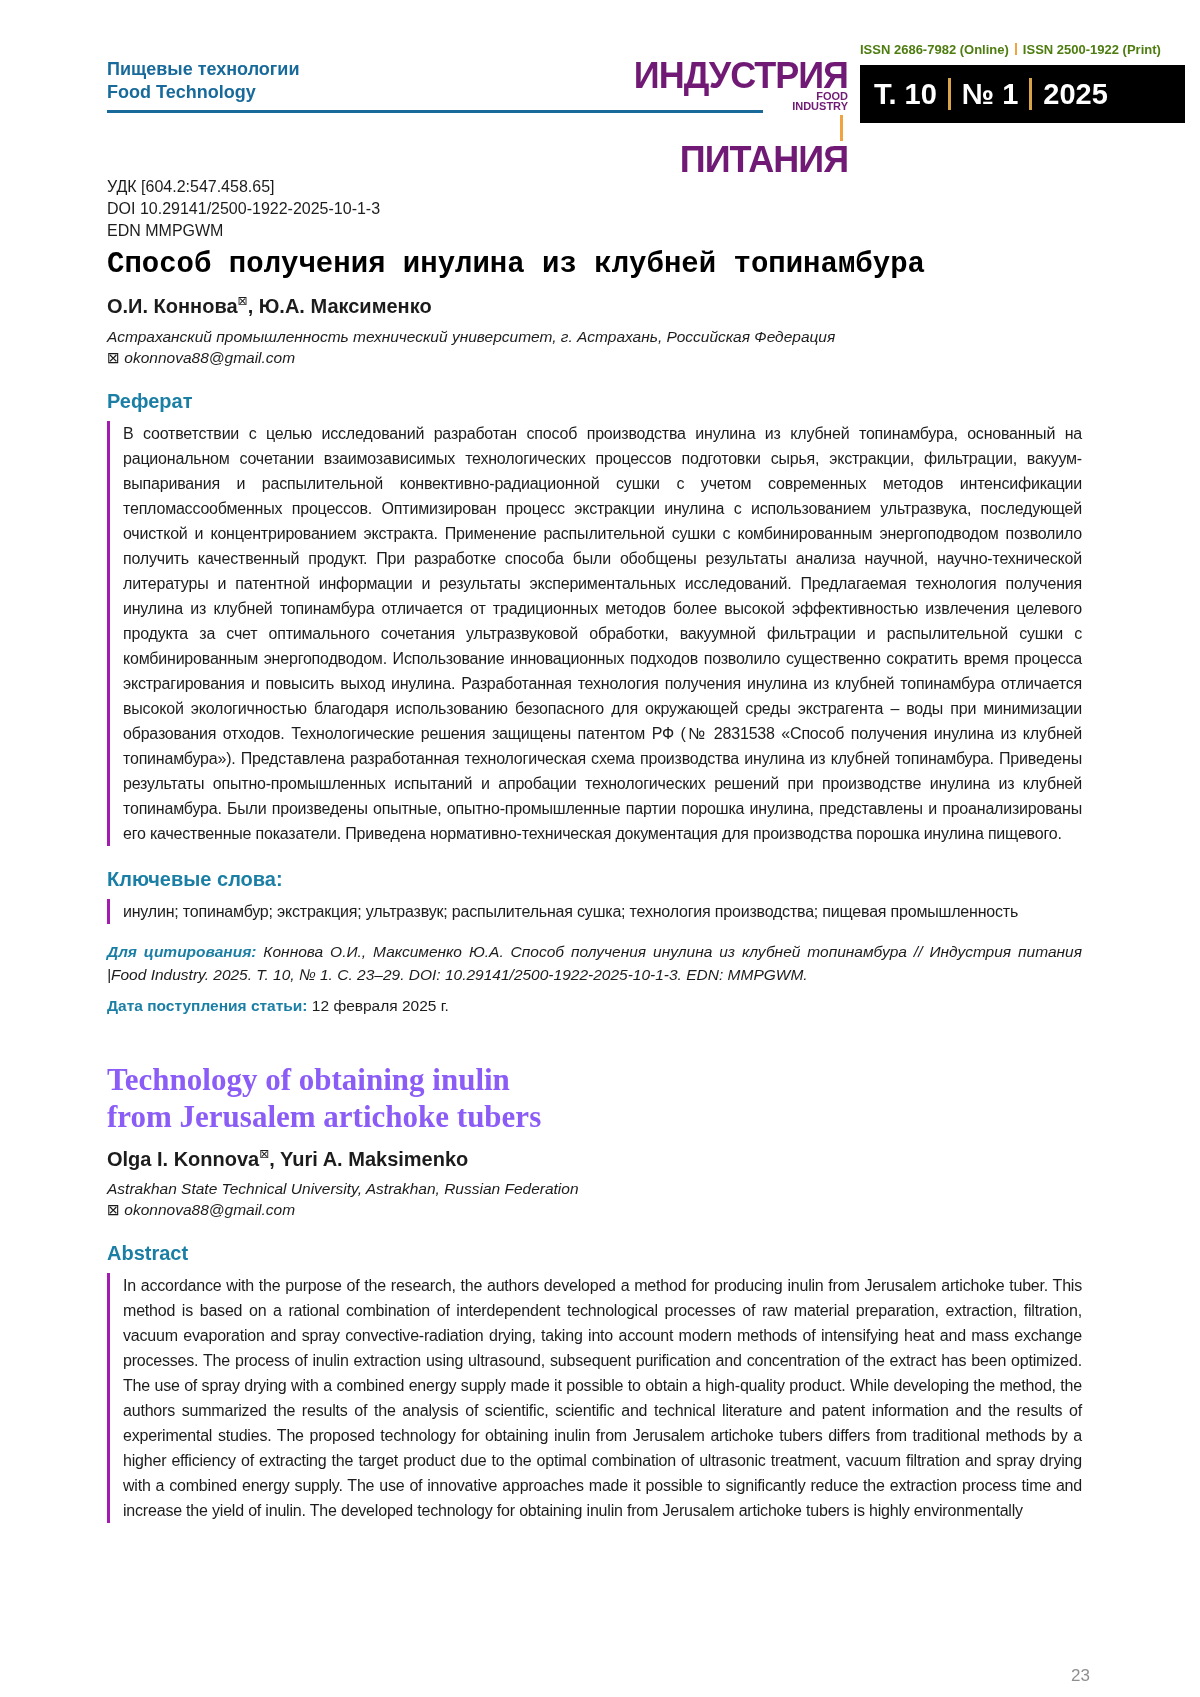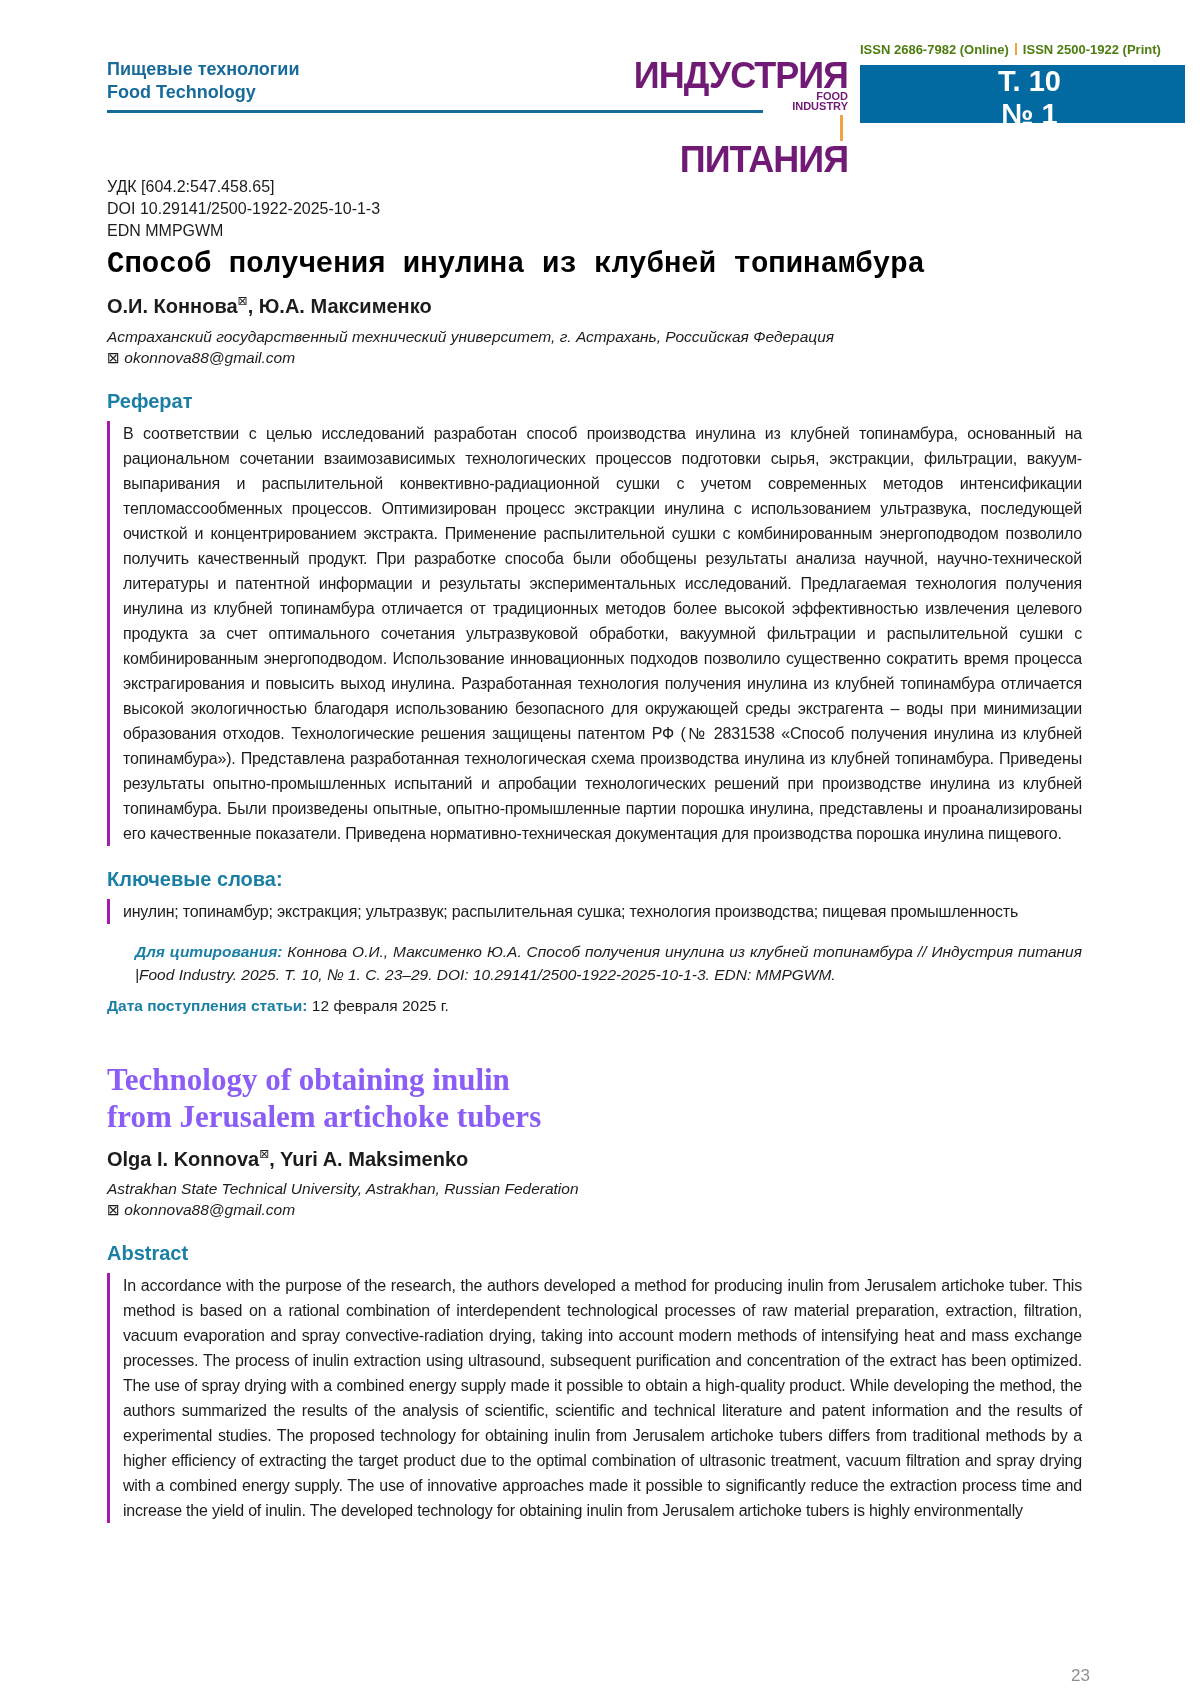--- a/index.html
+++ b/index.html
@@ -26,22 +26,22 @@
   }
   .issn-sep { display: inline-block; width: 2px; height: 12px; background: #efa43f; margin: 0 6px; vertical-align: -1px; }
   .logo-text { position: absolute; right: 352px; top: 60px; text-align: right; color: #701a75; font-weight: bold; letter-spacing: -1px; }
   .logo-l1 { font-size: 36px; line-height: 31px; }
   .logo-row2 { display: flex; justify-content: flex-end; align-items: flex-end; flex-direction: column; }
   .logo-sub { font-size: 11px; line-height: 10px; text-align: right; letter-spacing: 0; padding-bottom: 4px; }
   .logo-divider { width: 3px; height: 26px; background: #efa43f; margin: 0 5px 3px 6px; }
   .logo-l2 { font-size: 36px; line-height: 31px; }
   .vol-box {
     position: absolute; left: 860px; top: 65px; width: 325px; height: 58px;
-    background: #0369a1; color: #ffffff; display: flex; align-items: center;
-    padding-left: 14px; font-size: 29px; font-weight: bold; flex-direction: column;
+    background: #000000; color: #ffffff; display: flex; align-items: center;
+    padding-left: 14px; font-size: 29px; font-weight: bold;
   }
   .vol-box .piece { white-space: nowrap; }
   .vol-divider { width: 3px; height: 32px; background: #d9a348; margin: 0 11px; }
   
   .content { padding: 0 118px 0 107px; }
   .meta { margin-top: 46px; font-size: 16px; line-height: 22px; color: #1c1c1c; }
   .title-ru {
     margin-top: 6px;
     font-family: Liberation Mono, monospace;
     font-weight: bold; font-size: 29px; line-height: 34px; color: #000000;
@@ -51,21 +51,21 @@
   .affil { margin-top: 8px; font-size: 15.5px; font-style: italic; line-height: 21px; }
   .email-line { font-size: 15.5px; font-style: italic; line-height: 21px; }
   .h-teal { margin-top: 22px; margin-bottom: 8px; font-size: 20px; font-weight: bold; color: #1b7fa5; }
   .block-orange {
     border-left: 3px solid #a21caf;
     padding-left: 13px;
     font-size: 16px; line-height: 25px;
     text-align: justify;
     letter-spacing: -0.2px;
   }
-  .cite { margin-top: 16px; font-size: 15.5px; line-height: 23px; font-style: italic; text-align: justify; margin-left: 28px; }
+  .cite { margin-top: 16px; font-size: 15.5px; line-height: 23px; font-style: italic; text-align: justify; }
   .cite .lbl { color: #1b7fa5; font-weight: bold; }
   .received { margin-top: 8px; font-size: 15.5px; line-height: 23px; }
   .received .lbl { color: #1b7fa5; font-weight: bold; }
   .title-en {
     margin-top: 44px;
     font-family: "Liberation Serif", "DejaVu Serif", serif;
     font-weight: bold; font-size: 31px; line-height: 37px; color: #8b5cf6;
   }
   .page-num { position: absolute; right: 110px; top: 1666px; font-size: 17px; color: #8f8f8f; }
 </style>
@@ -109,21 +109,21 @@
     <div class="meta">
       <div>УДК [604.2:547.458.65]</div>
       <div>DOI 10.29141/2500-1922-2025-10-1-3</div>
       <div>EDN MMPGWM</div>
     </div>
 
     <h1 class="title-ru">Способ получения инулина из клубней топинамбура</h1>
 
     <div class="authors"><span>О.И. Коннова</span><sup>⊠</sup><span>, Ю.А. Максименко</span></div>
 
-    <div class="affil">Астраханский государственный технический университет, г. Астрахань, Российская Федерация</div>
+    <div class="affil">Астраханский промышленность технический университет, г. Астрахань, Российская Федерация</div>
     <div class="email-line"><span>⊠</span> <span>okonnova88@gmail.com</span></div>
 
     <div class="h-teal">Реферат</div>
     <div class="block-orange">В соответствии с целью исследований разработан способ производства инулина из клубней топинамбура, основанный на рациональном сочетании взаимозависимых технологических процессов подготовки сырья, экстракции, фильтрации, вакуум-выпаривания и распылительной конвективно-радиационной сушки с учетом современных методов интенсификации тепломассообменных процессов. Оптимизирован процесс экстракции инулина с использованием ультразвука, последующей очисткой и концентрированием экстракта. Применение распылительной сушки с комбинированным энергоподводом позволило получить качественный продукт. При разработке способа были обобщены результаты анализа научной, научно-технической литературы и патентной информации и результаты экспериментальных исследований. Предлагаемая технология получения инулина из клубней топинамбура отличается от традиционных методов более высокой эффективностью извлечения целевого продукта за счет оптимального сочетания ультразвуковой обработки, вакуумной фильтрации и распылительной сушки с комбинированным энергоподводом. Использование инновационных подходов позволило существенно сократить время процесса экстрагирования и повысить выход инулина. Разработанная технология получения инулина из клубней топинамбура отличается высокой экологичностью благодаря использованию безопасного для окружающей среды экстрагента – воды при минимизации образования отходов. Технологические решения защищены патентом РФ (№ 2831538 «Способ получения инулина из клубней топинамбура»). Представлена разработанная технологическая схема производства инулина из клубней топинамбура. Приведены результаты опытно-промышленных испытаний и апробации технологических решений при производстве инулина из клубней топинамбура. Были произведены опытные, опытно-промышленные партии порошка инулина, представлены и проанализированы его качественные показатели. Приведена нормативно-техническая документация для производства порошка инулина пищевого.</div>
 
     <div class="h-teal">Ключевые слова:</div>
     <div class="block-orange">инулин; топинамбур; экстракция; ультразвук; распылительная сушка; технология производства; пищевая промышленность</div>
 
     <div class="cite"><span class="lbl">Для цитирования:</span> <span>Коннова О.И., Максименко Ю.А. Способ получения инулина из клубней топинамбура // Индустрия питания |Food Industry. 2025. Т. 10, № 1. С. 23–29. DOI: 10.29141/2500-1922-2025-10-1-3. EDN: MMPGWM.</span></div>
 

